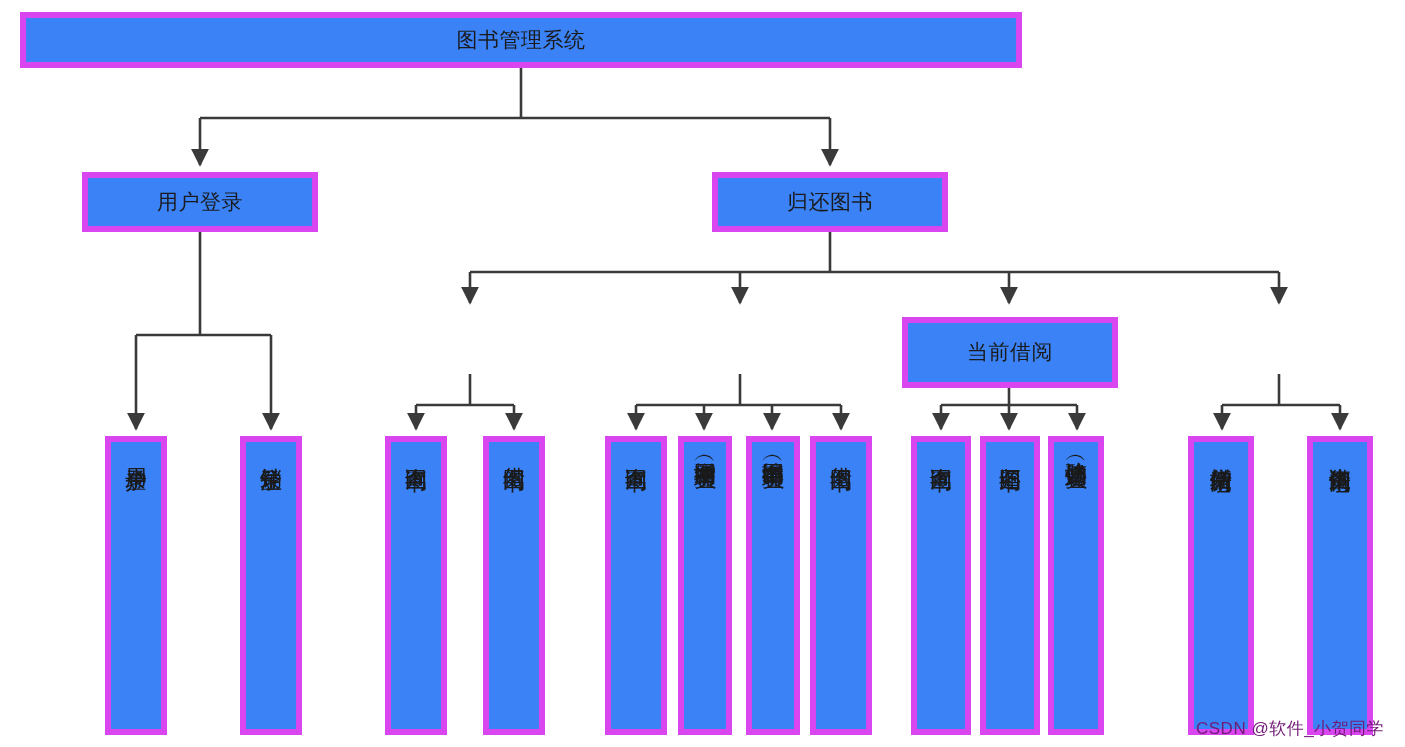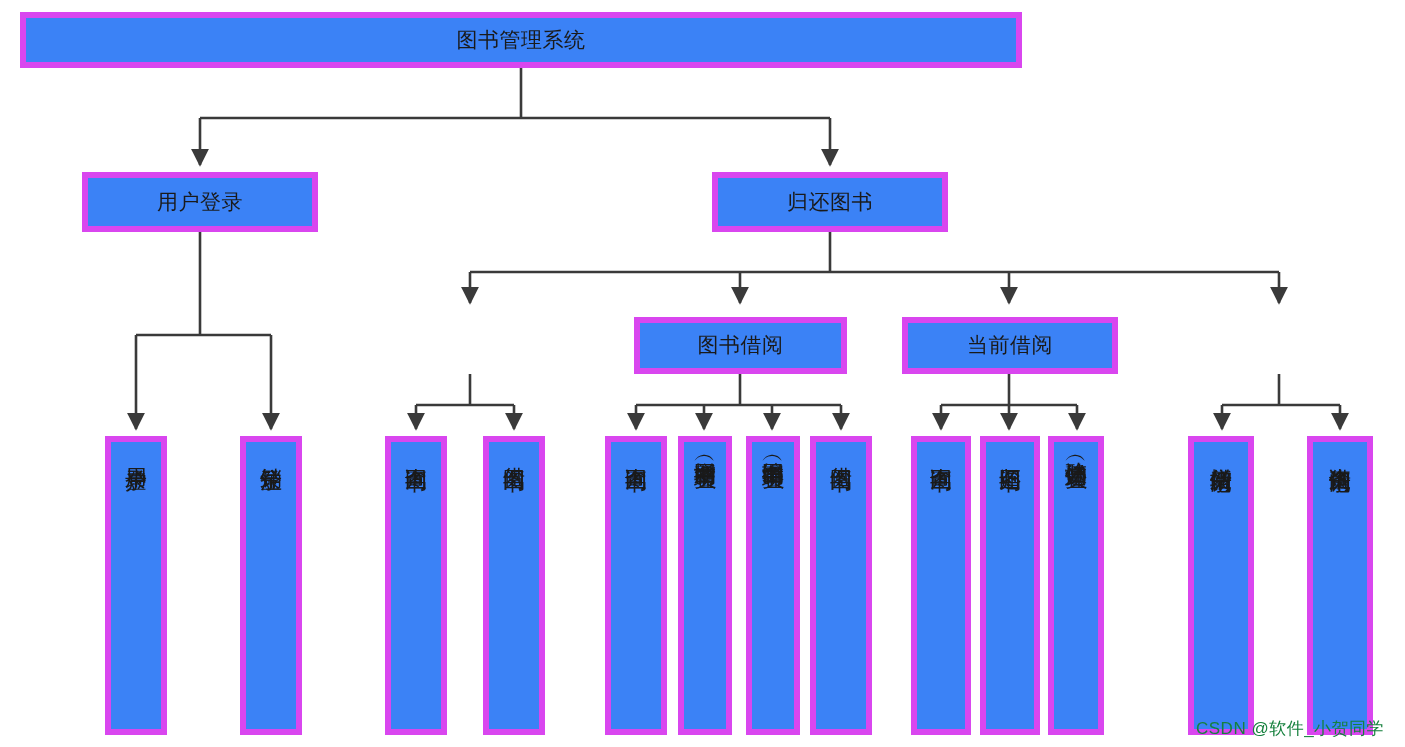--- a/index.html
+++ b/index.html
@@ -56,21 +56,21 @@
     line-height: 1.08;
     letter-spacing: 1px;
     white-space: nowrap;
   }
   .node.vert.pad-top {
     padding-top: 2px;
   }
   .watermark {
     position: absolute;
     font-size: 17px;
-    color: #15803d;
+    color: #701a75;
     white-space: nowrap;
     letter-spacing: 0.5px;
   }
 </style>
 </head>
 <body>
 
 <div id="canvas">
 
   <svg id="edges" viewBox="0 0 1405 747" xmlns="http://www.w3.org/2000/svg">
@@ -130,25 +130,22 @@
 
   <div class="node horiz" style="left:82px; top:172px; width:236px; height:60px;">
     <span class="lbl">用户登录</span>
   </div>
 
   <div class="node horiz" style="left:712px; top:172px; width:236px; height:60px;">
     <span class="lbl">归还图书</span>
   </div>
 
 
-  <div class="node horiz" style="left:634px; top:317px; width:213px; height:57px;">
-    <span class="lbl">图书借阅</span>
-  </div>
-
-  <div class="node horiz" style="left:902px; top:317px; width:216px; height:57px;">
+
+  <div class="node horiz" style="left:902px; top:317px; width:216px; height:71px;">
     <span class="lbl">当前借阅</span>
   </div>
 
 
   <div class="node vert" style="left:105px; top:436px; width:62px; height:299px;">
     <span class="lbl">用户登录</span>
   </div>
 
   <div class="node vert" style="left:240px; top:436px; width:62px; height:299px;">
     <span class="lbl">注销登录</span>

